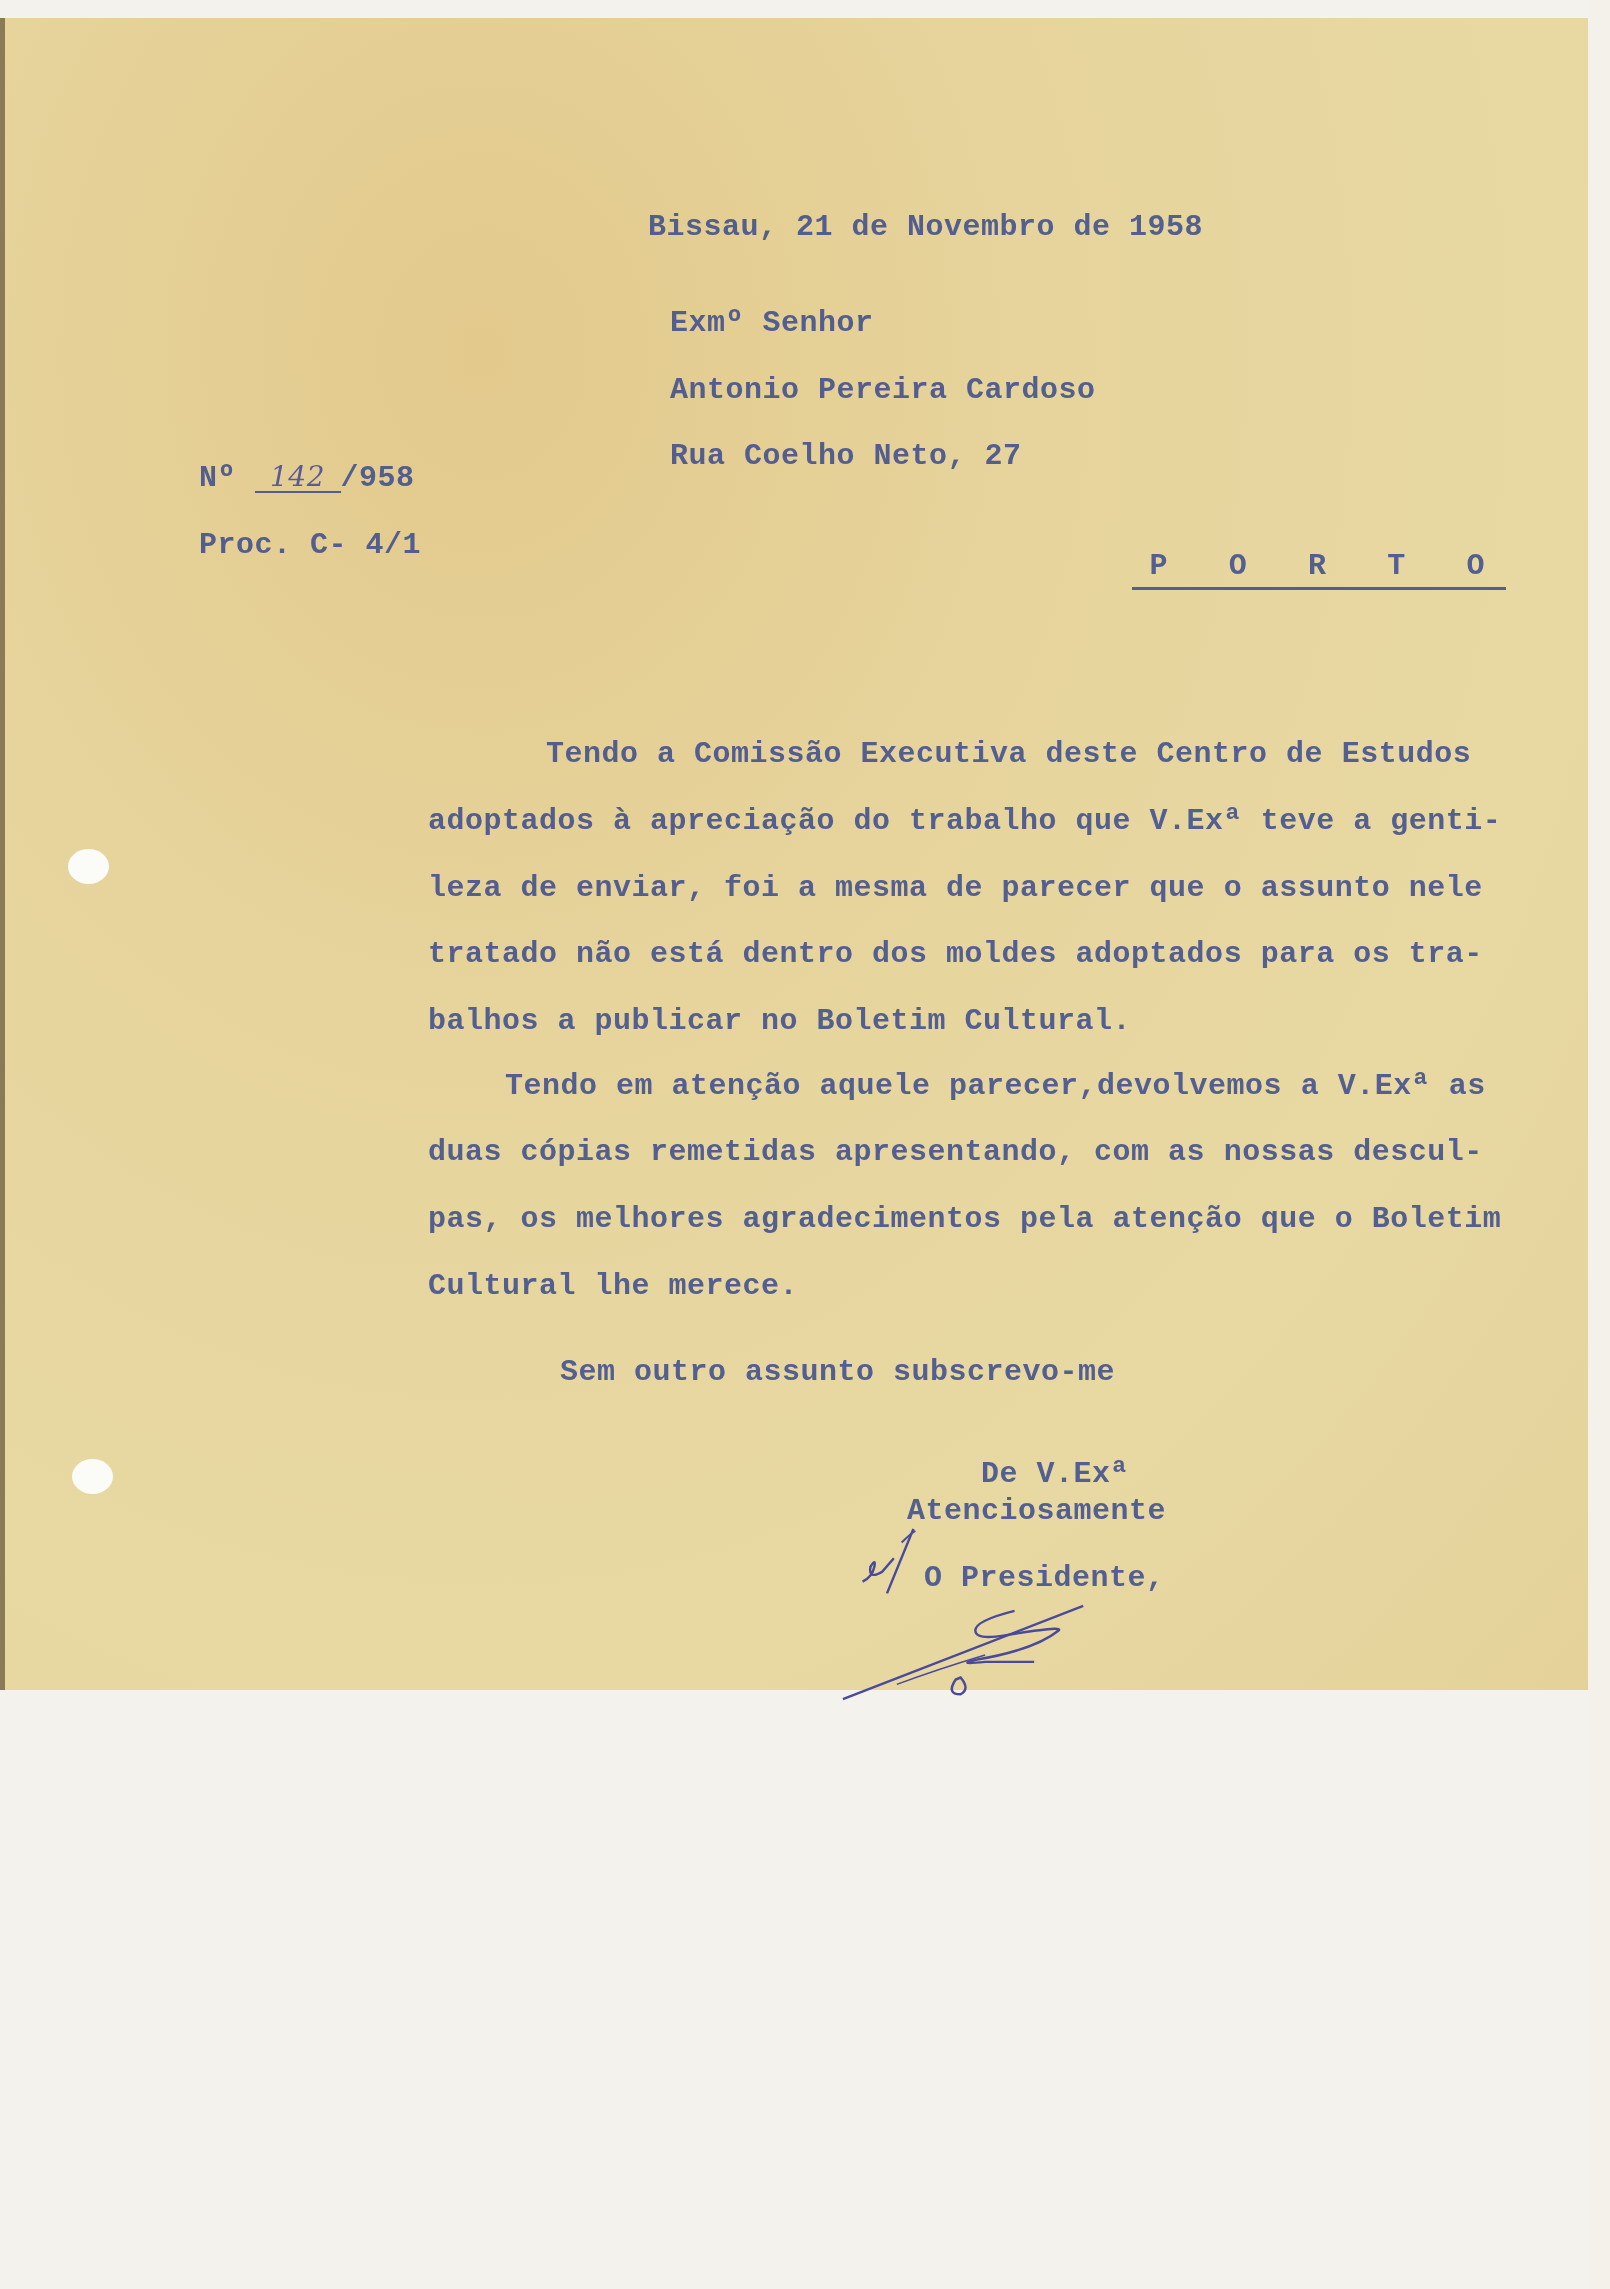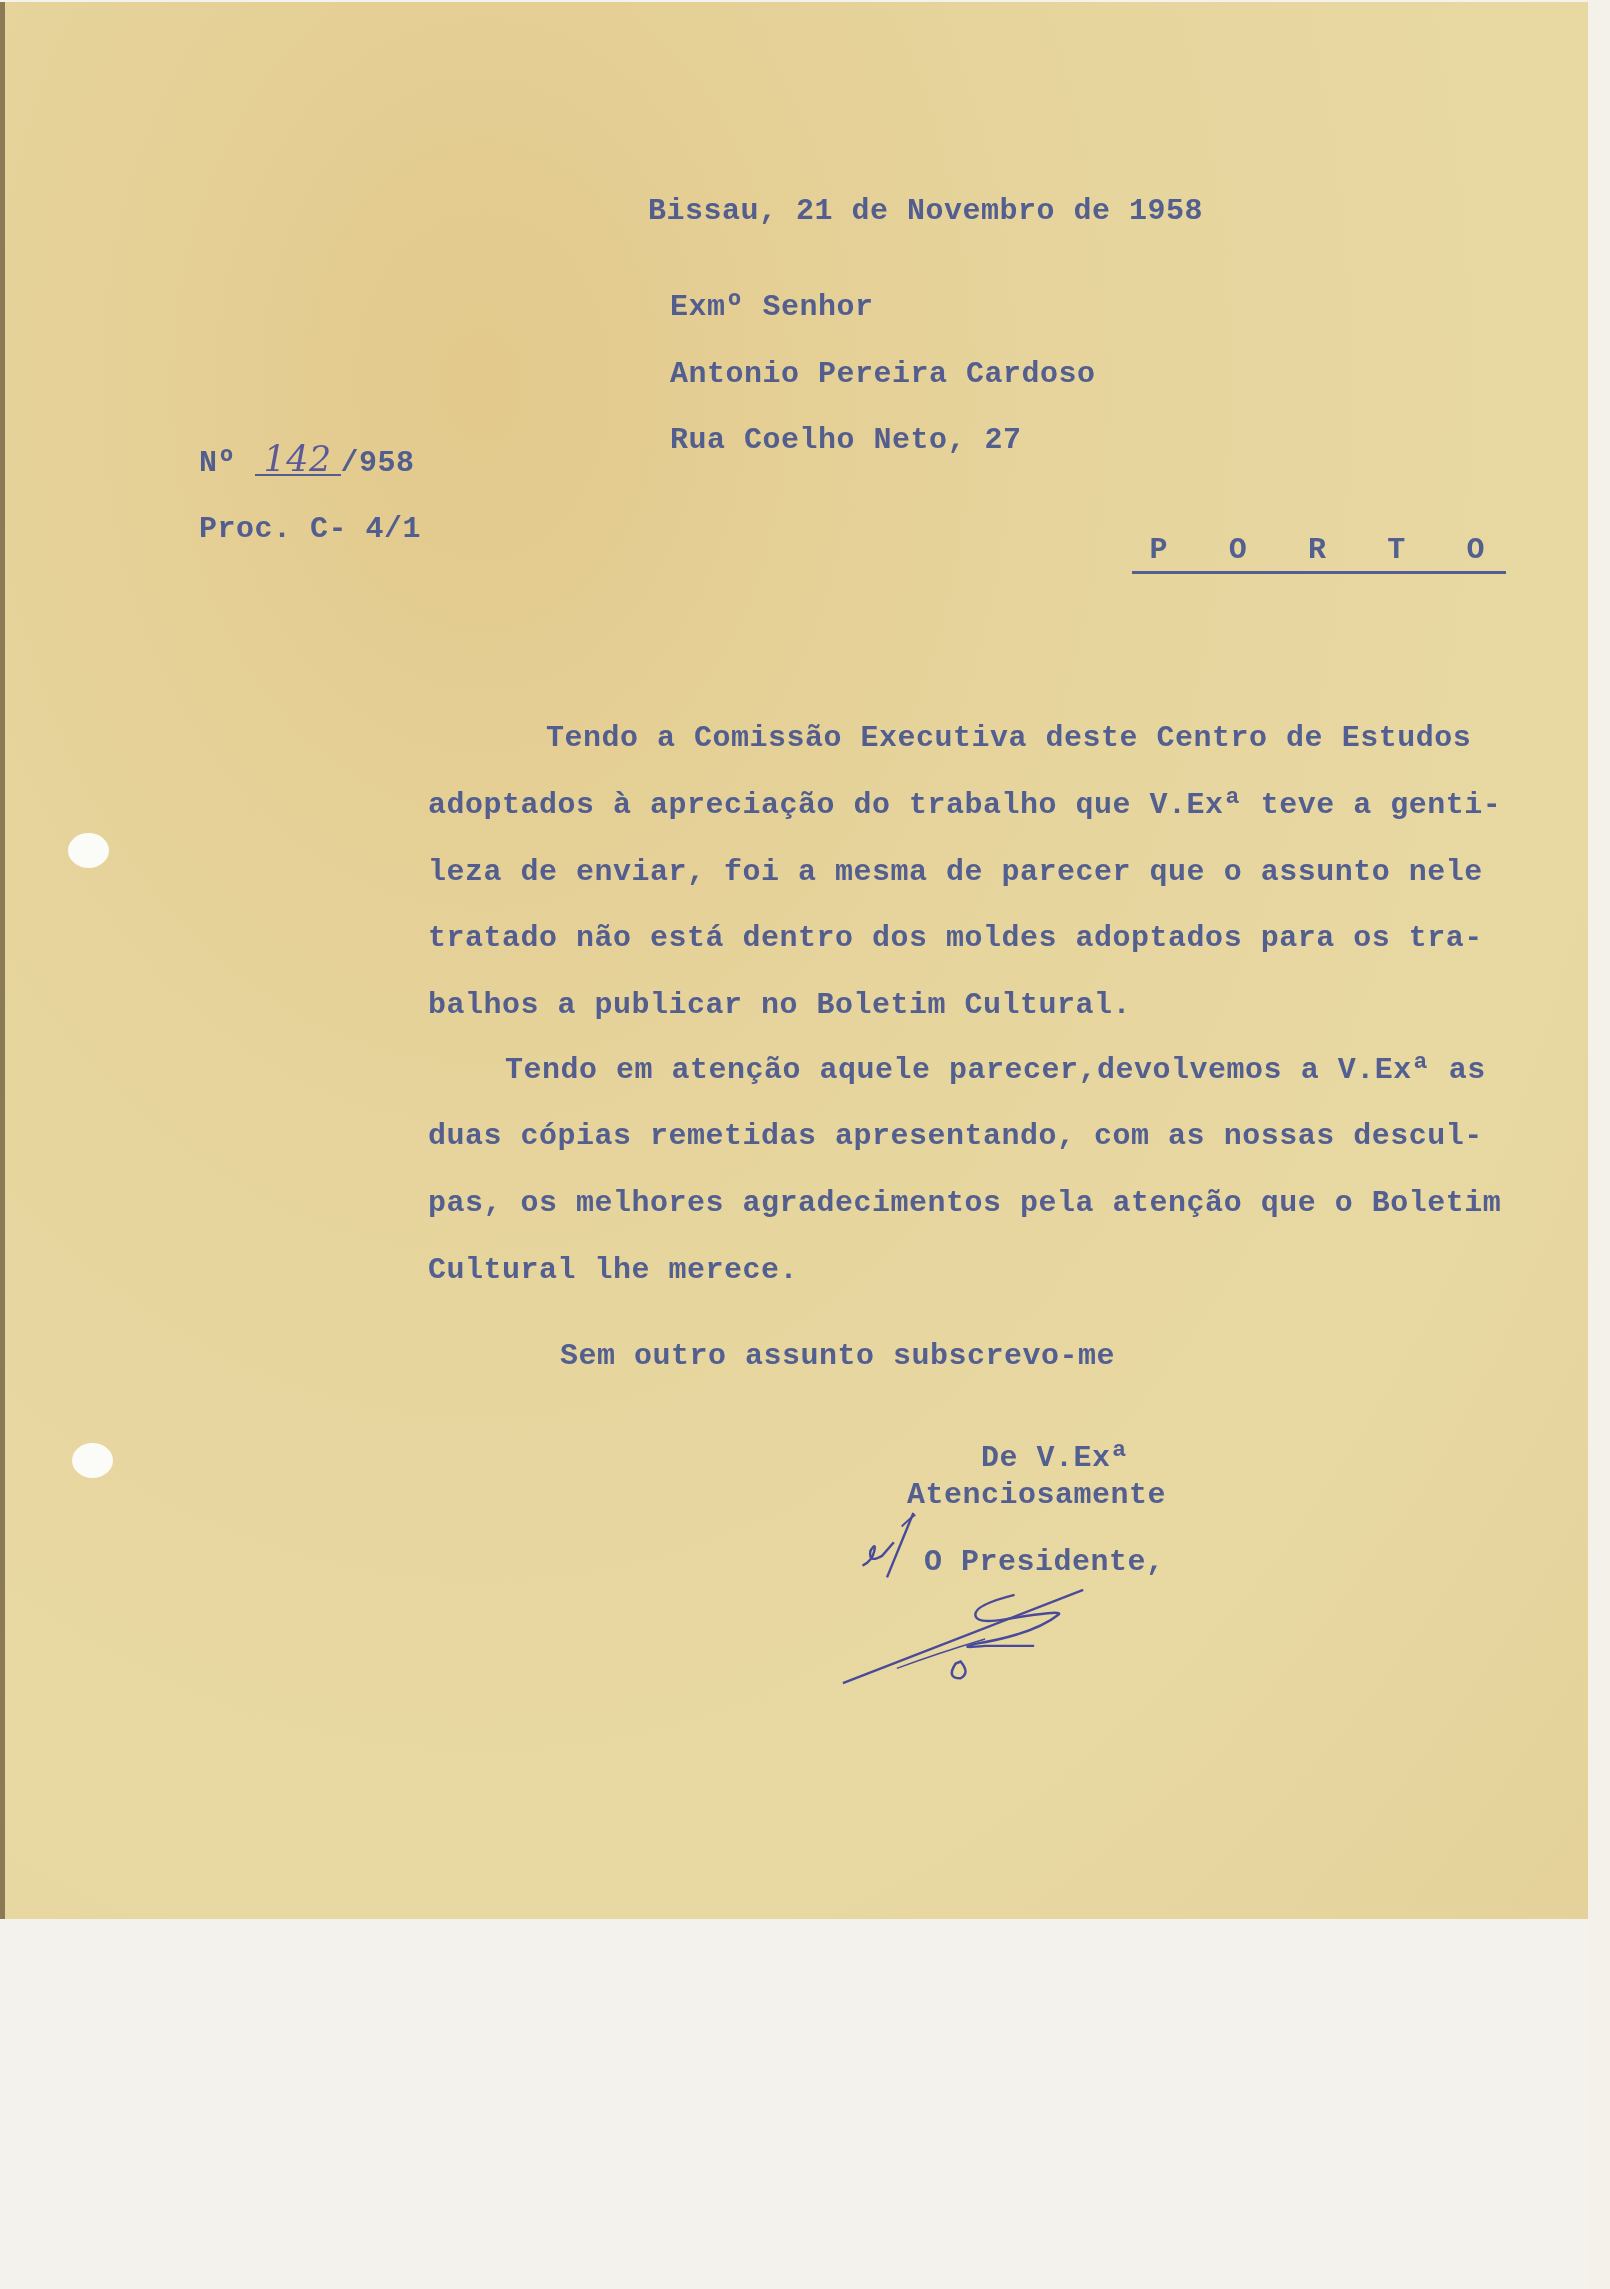--- a/index.html
+++ b/index.html
@@ -1,18 +1,18 @@
 <!DOCTYPE html>
 <html><head>
 <meta charset="utf-8">
 <style>
   html, body { margin:0; padding:0; }
   body { width:1610px; height:2290px; background:#f4f2ec; position:relative; overflow:hidden; }
   .page {
-    position:absolute; left:0; top:2px; width:1588px; height:1917px;
+    position:absolute; left:0; top:18px; width:1588px; height:1672px;
     background: radial-gradient(ellipse at 30% 20%, #e3c98c 0%, #e6d49c 35%, #e8d8a2 70%, #e4d29a 100%);
     border-left:5.9px solid #8a7a55;
   }
   .edge-strip { position:absolute; right:0; top:0; width:22.5px; height:2290px; background:#f3f1ea; }
   .typed {
     position:absolute; color:#3f4f8e; font-family:"Liberation Mono","DejaVu Sans Mono",monospace;
     font-size:30px; letter-spacing:0.5px; white-space:nowrap; font-weight:bold; opacity:0.88;
   }
   .hole { position:absolute; width:41px; height:35px; border-radius:50%; background:#fbfbf8; }
   .porto { border-bottom:3.9px solid #3f4f8e; padding-bottom:3.9px; letter-spacing:21.6px; padding-left:17.6px;margin-top:45px; }
@@ -29,21 +29,21 @@
 
   <div class="typed" style="left:643px; top:192px;">Bissau, 21 de Novembro de 1958</div>
 
   <div class="typed" style="left:665px; top:288px;text-align:center;">Exmº Senhor</div>
   <div class="typed" style="left:665px; top:355px;">Antonio Pereira Cardoso</div>
   <div class="typed" style="left:665px; top:421px;">Rua Coelho Neto, 27</div>
   <div class="typed porto" style="left:1127px; top:486px;">P O R T O</div>
 
   <div class="typed" style="left:194px; top:443px;">
     <span>Nº</span>
-    <span style="display:inline-block; width:86px; border-bottom:2.9px solid #3f4f8e; text-align:center; font-family:'DejaVu Serif',serif; font-style:italic; font-weight:normal; color:#4a4a9a; font-size:35px; line-height:29px;">142</span><span>/958</span>
+    <span style="display:inline-block; width:86px; border-bottom:2.9px solid #3f4f8e; text-align:center; font-family:'DejaVu Serif',serif; font-style:italic; font-weight:normal; color:#4a4a9a; font-size:28px; line-height:29px;">142</span><span>/958</span>
   </div>
   <div class="typed" style="left:194px; top:510px;">Proc. C- 4/1</div>
 
   <div>
     <div class="typed para-line" style="left:541px; top:719px;text-align:center;">Tendo a Comissão Executiva deste Centro de Estudos</div>
     <div class="typed para-line" style="left:423px; top:786px;">adoptados à apreciação do trabalho que V.Exª teve a genti-</div>
     <div class="typed para-line" style="left:423px; top:853px;">leza de enviar, foi a mesma de parecer que o assunto nele</div>
     <div class="typed para-line" style="left:423px; top:919px;">tratado não está dentro dos moldes adoptados para os tra-</div>
     <div class="typed para-line" style="left:423px; top:986px;">balhos a publicar no Boletim Cultural.</div>
   </div>

